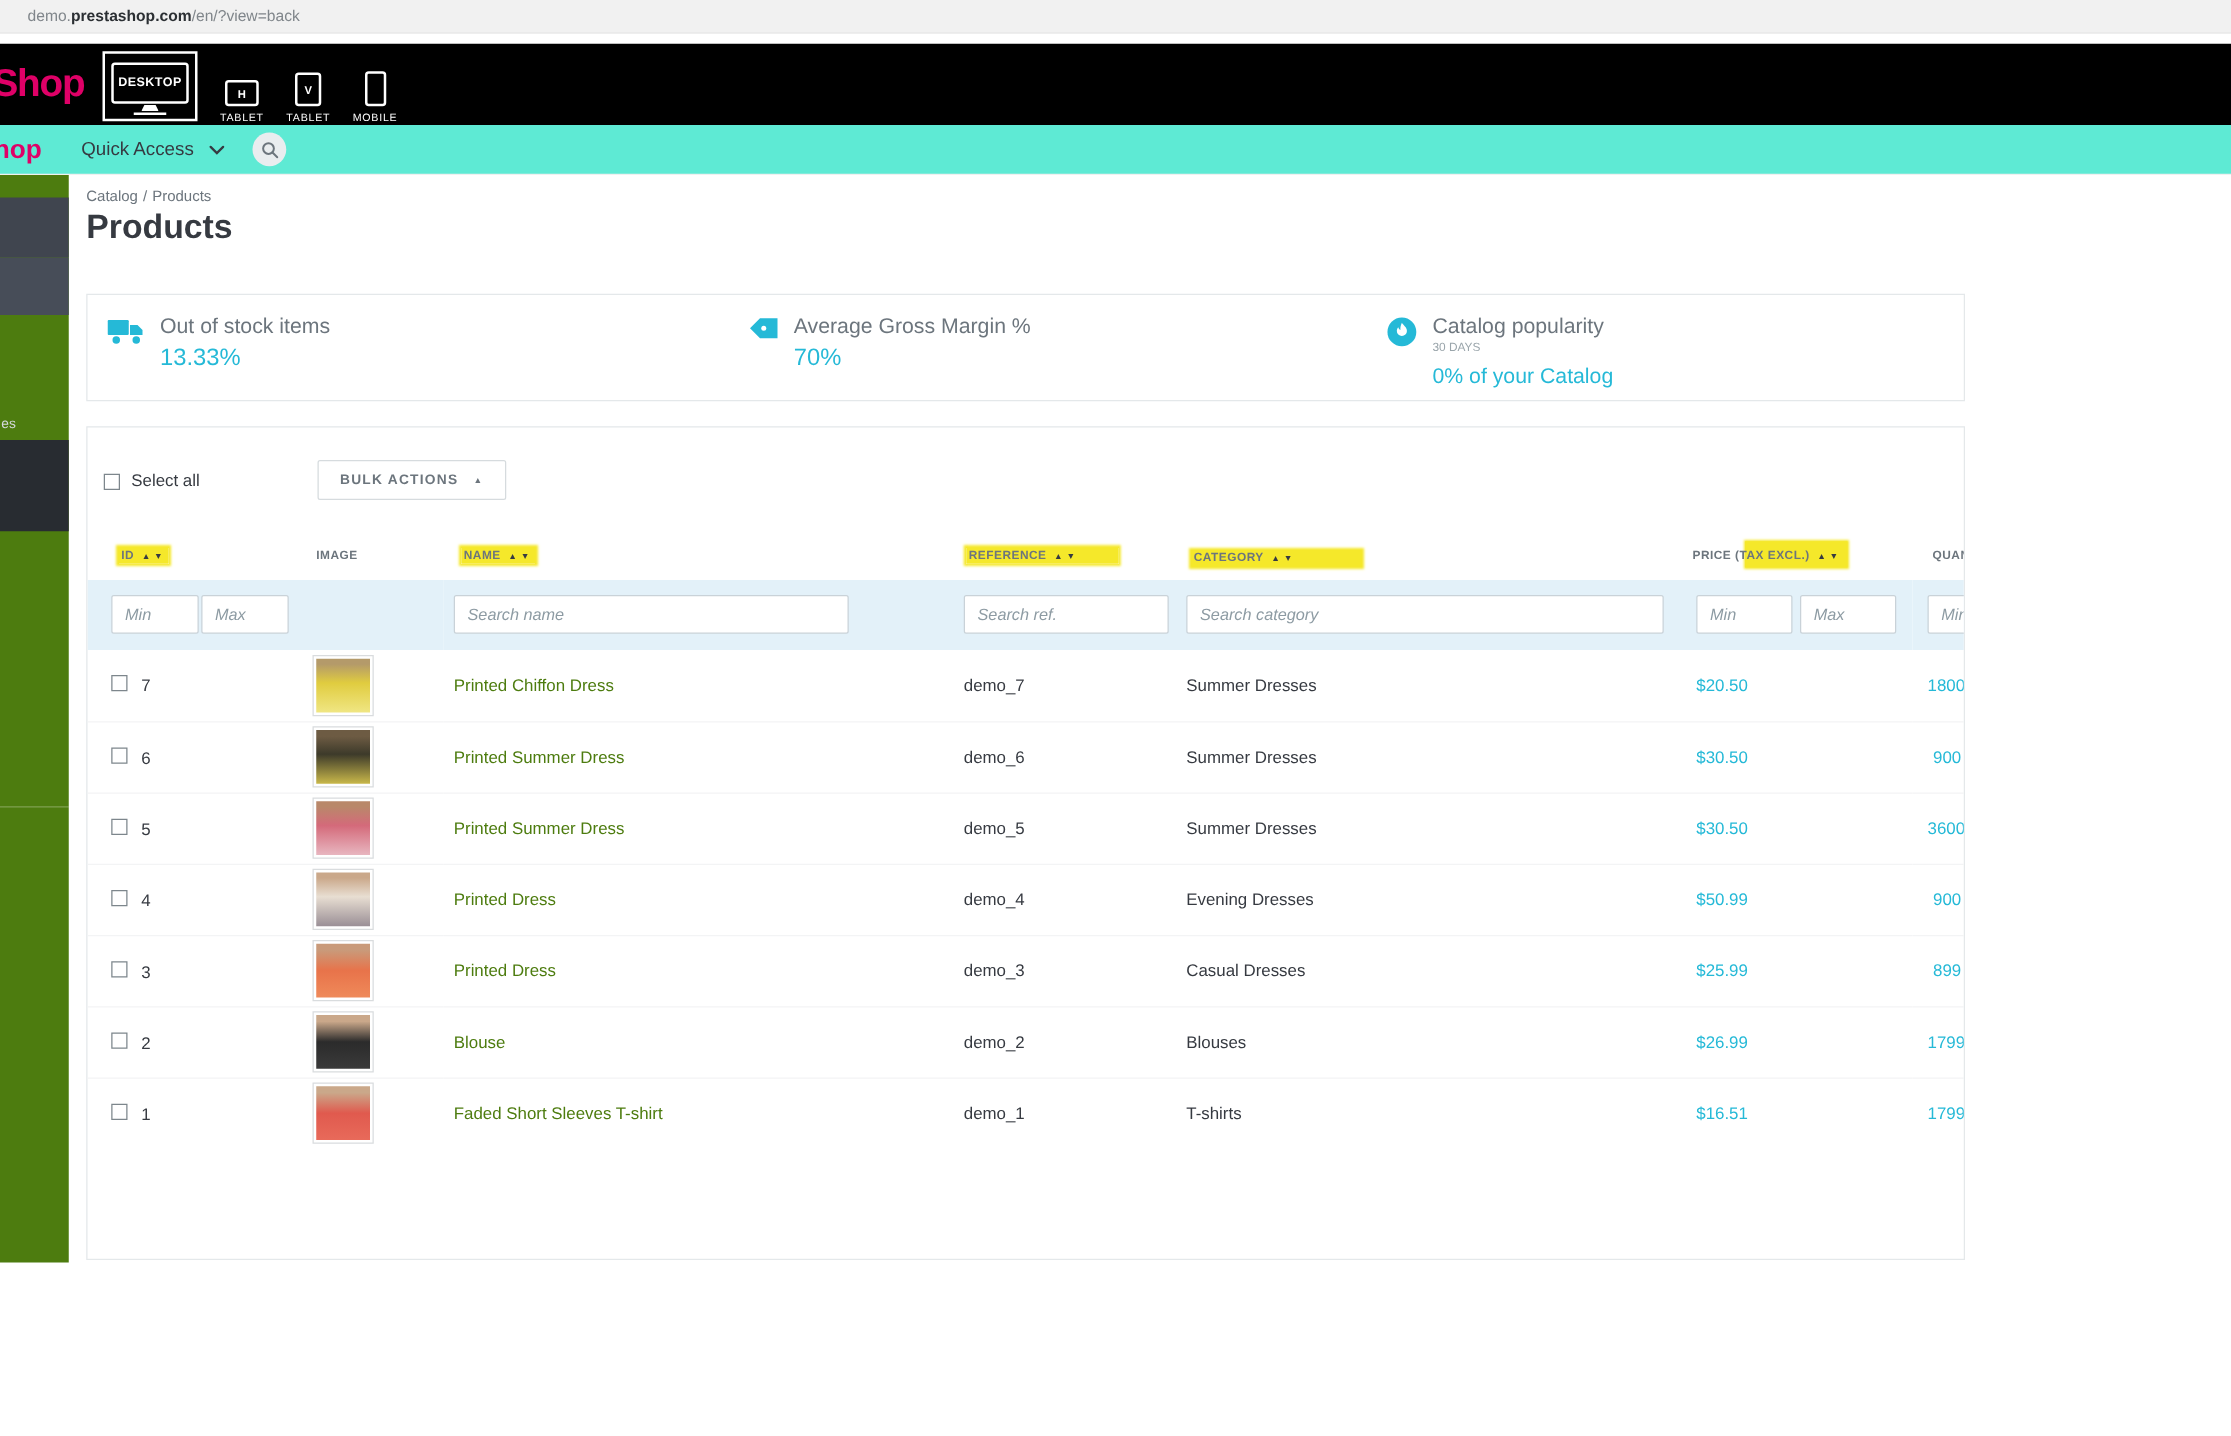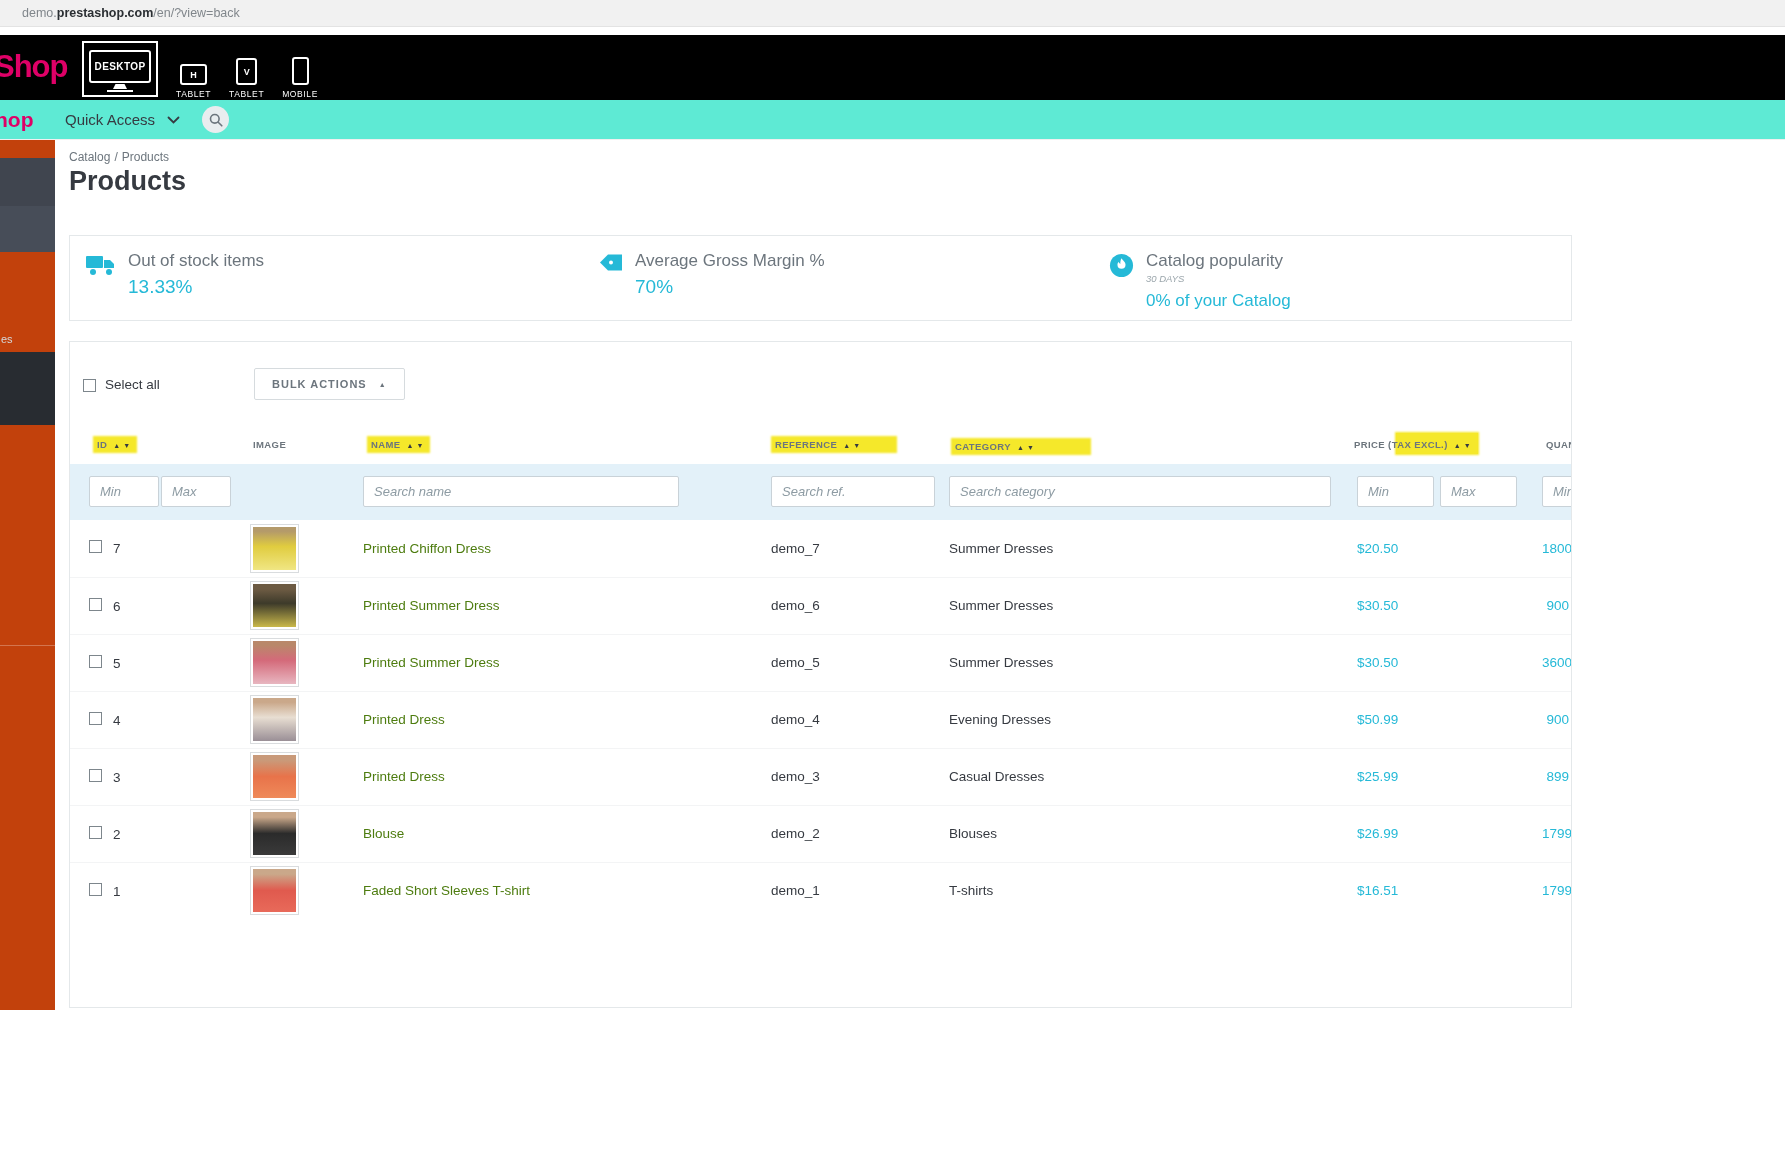--- a/index.html
+++ b/index.html
@@ -58,21 +58,21 @@
   .pink-logo-2 { color:#df0067; font-size:21px; font-weight:bold; margin-left:-5px; width:40px; flex:0 0 auto; }
   .quick-access { margin-left:30px; display:flex; align-items:center; gap:12px; font-size:15px; color:#363a41; cursor:pointer; }
   .search-btn {
     margin-left:22px; width:27px; height:27px; border-radius:50%;
     background:#e9edef; display:flex; align-items:center; justify-content:center; cursor:pointer;
   }
 
   
   .body-row { display:flex; }
   .sidebar {
-    width:55px; height:870px; background:#c2410c; position:relative; flex:0 0 auto;
+    width:55px; height:870px; background:#4d7c0f; position:relative; flex:0 0 auto;
   }
   .sb-block1 { position:absolute; top:18px; left:0; width:100%; height:48px; background:#40454f; }
   .sb-block2 { position:absolute; top:66px; left:0; width:100%; height:46px; background:#474d58; }
   .sb-frag { position:absolute; top:193px; left:1px; color:#d5d9dd; font-size:11px; }
   .sb-dark { position:absolute; top:212px; left:0; width:100%; height:73px; background:#282c31; }
   .sb-divider { position:absolute; top:505px; left:0; width:100%; height:1px; background:rgba(255,255,255,.28); }
 
   .main { flex:1; }
   .breadcrumb { margin:10px 0 0 14px; font-size:12px; color:#6c757d; }
   .breadcrumb .sep { margin:0 4px; }
@@ -82,21 +82,21 @@
   .kpi-panel {
     margin:38px 0 0 14px; width:1503px; height:86px;
     background:#fff; border:1px solid #e4e8ea; display:flex; padding-top:15px;
   }
   .kpi { display:flex; gap:12px; }
   .kpi-1 { width:529px; padding-left:16px; }
   .kpi-2 { width:510px; }
   .kpi-3 { flex:1; }
   .kpi-icon { flex:0 0 auto; margin-top:2px; }
   .kpi-label { font-size:17px; color:#6c757d; }
-  .kpi-sub { font-size:9.5px; color:#9aa5ab; margin-top:2px;font-style:italic; }
+  .kpi-sub { font-size:9.5px; color:#9aa5ab; margin-top:2px; }
   .kpi-value { font-size:19px; color:#25b9d7; margin-top:5px; }
   .kpi-value.big3 { font-size:17px; margin-top:7px; }
 
   
   .table-panel {
     margin:20px 0 0 14px; width:1503px;
     background:#fff; border:1px solid #e4e8ea;
     padding:27px 0 88px 0;
   }
   .panel-toolbar { display:flex; align-items:center; padding-left:13px; height:30px; }

